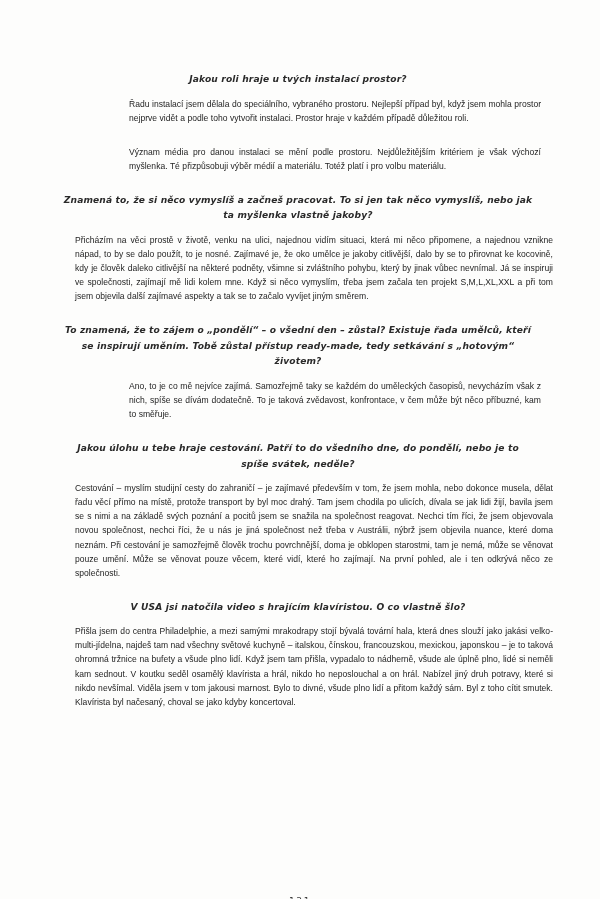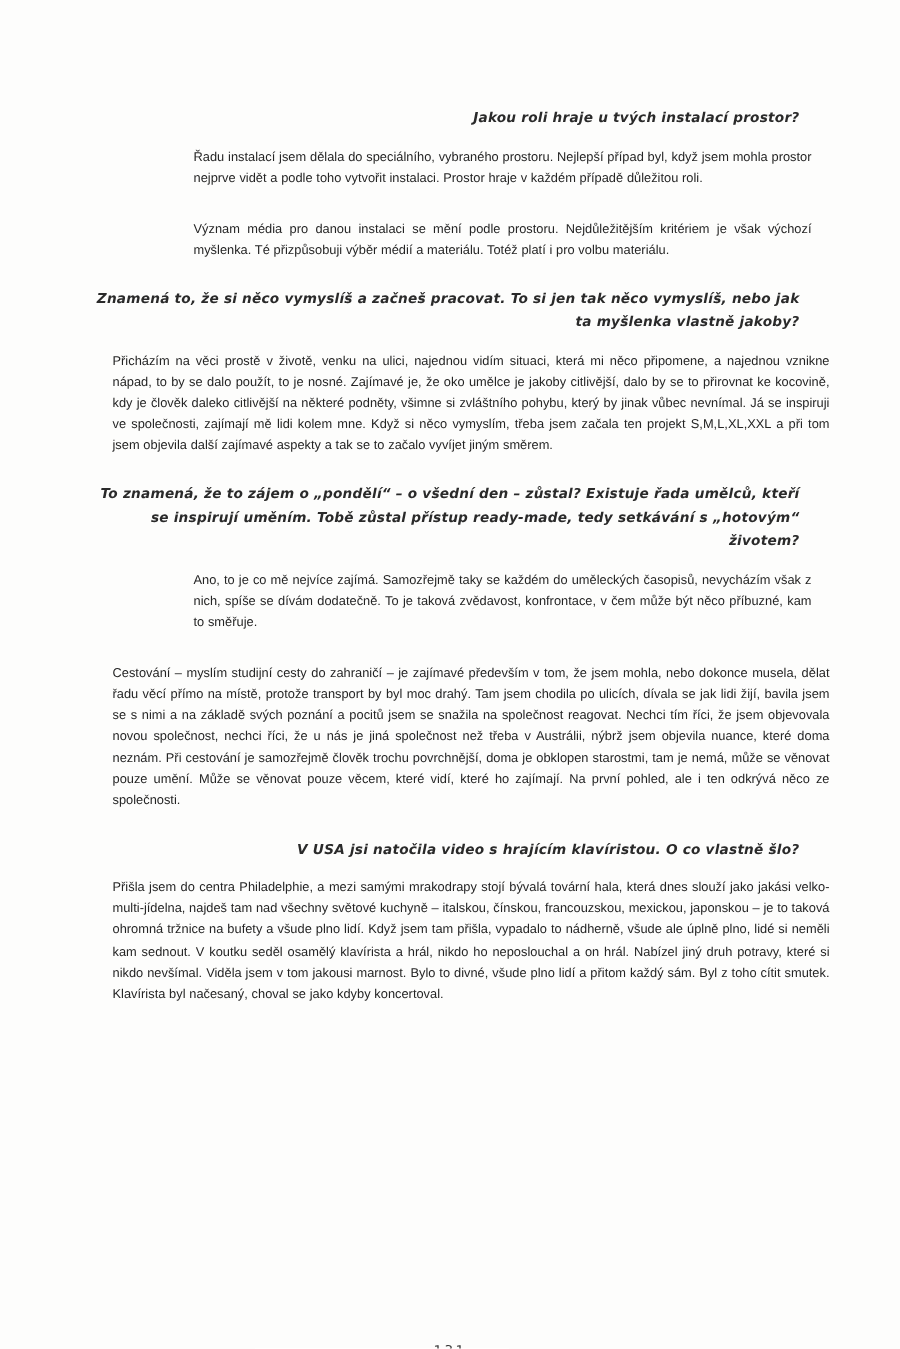--- a/index.html
+++ b/index.html
@@ -36,21 +36,21 @@
 
   .question {
     font-family: "DejaVu Sans", sans-serif;
     font-style: italic;
     font-weight: bold;
     font-size: 9.1px;
     line-height: 15.5px;
     letter-spacing: 0.15px;
     color: #2a2a2a;
     margin: 0 0 9px 0;
-    text-align: right;
+    text-align: center;
     width: 470px;
   }
 
   .answer {
     margin: 0 0 20px 0;
     margin-left: 66px;
     width: 412px;
     font-family: Liberation Sans, sans-serif;
     font-size: 8.55px;
     line-height: 14.1px;
@@ -98,20 +98,21 @@
       <p class="question">Znamená to, že si něco vymyslíš a začneš pracovat. To si jen tak něco vymyslíš, nebo jak ta myšlenka vlastně jakoby?</p>
       <p class="answer full">Přicházím na věci prostě v životě, venku na ulici, najednou vidím situaci, která mi něco připomene, a najednou vznikne nápad, to by se dalo použít, to je nosné. Zajímavé je, že oko umělce je jakoby citlivější, dalo by se to přirovnat ke kocovině, kdy je člověk daleko citlivější na některé podněty, všimne si zvláštního pohybu, který by jinak vůbec nevnímal. Já se inspiruji ve společnosti, zajímají mě lidi kolem mne. Když si něco vymyslím, třeba jsem začala ten projekt S,M,L,XL,XXL a při tom jsem objevila další zajímavé aspekty a tak se to začalo vyvíjet jiným směrem.</p>
     </div>
 
     <div class="qa-block">
       <p class="question">To znamená, že to zájem o „pondělí“ – o všední den – zůstal? Existuje řada umělců, kteří se inspirují uměním. Tobě zůstal přístup ready-made, tedy setkávání s „hotovým“ životem?</p>
       <p class="answer">Ano, to je co mě nejvíce zajímá. Samozřejmě taky se každém do uměleckých časopisů, nevycházím však z nich, spíše se dívám dodatečně. To je taková zvědavost, konfrontace, v čem může být něco příbuzné, kam to směřuje.</p>
     </div>
 
     <div class="qa-block">
+      <p class="question">Jakou úlohu u tebe hraje cestování. Patří to do všedního dne, do pondělí, nebo je to spíše svátek, neděle?</p>
       <p class="answer full">Cestování – myslím studijní cesty do zahraničí – je zajímavé především v tom, že jsem mohla, nebo dokonce musela, dělat řadu věcí přímo na místě, protože transport by byl moc drahý. Tam jsem chodila po ulicích, dívala se jak lidi žijí, bavila jsem se s nimi a na základě svých poznání a pocitů jsem se snažila na společnost reagovat. Nechci tím říci, že jsem objevovala novou společnost, nechci říci, že u nás je jiná společnost než třeba v Austrálii, nýbrž jsem objevila nuance, které doma neznám. Při cestování je samozřejmě člověk trochu povrchnější, doma je obklopen starostmi, tam je nemá, může se věnovat pouze umění. Může se věnovat pouze věcem, které vidí, které ho zajímají. Na první pohled, ale i ten odkrývá něco ze společnosti.</p>
     </div>
 
     <div class="qa-block">
       <p class="question">V USA jsi natočila video s hrajícím klavíristou. O co vlastně šlo?</p>
       <p class="answer full">Přišla jsem do centra Philadelphie, a mezi samými mrakodrapy stojí bývalá tovární hala, která dnes slouží jako jakási velko-multi-jídelna, najdeš tam nad všechny světové kuchyně – italskou, čínskou, francouzskou, mexickou, japonskou – je to taková ohromná tržnice na bufety a všude plno lidí. Když jsem tam přišla, vypadalo to nádherně, všude ale úplně plno, lidé si neměli kam sednout. V koutku seděl osamělý klavírista a hrál, nikdo ho neposlouchal a on hrál. Nabízel jiný druh potravy, které si nikdo nevšímal. Viděla jsem v tom jakousi marnost. Bylo to divné, všude plno lidí a přitom každý sám. Byl z toho cítit smutek. Klavírista byl načesaný, choval se jako kdyby koncertoval.</p>
     </div>
 
   </div>
 

